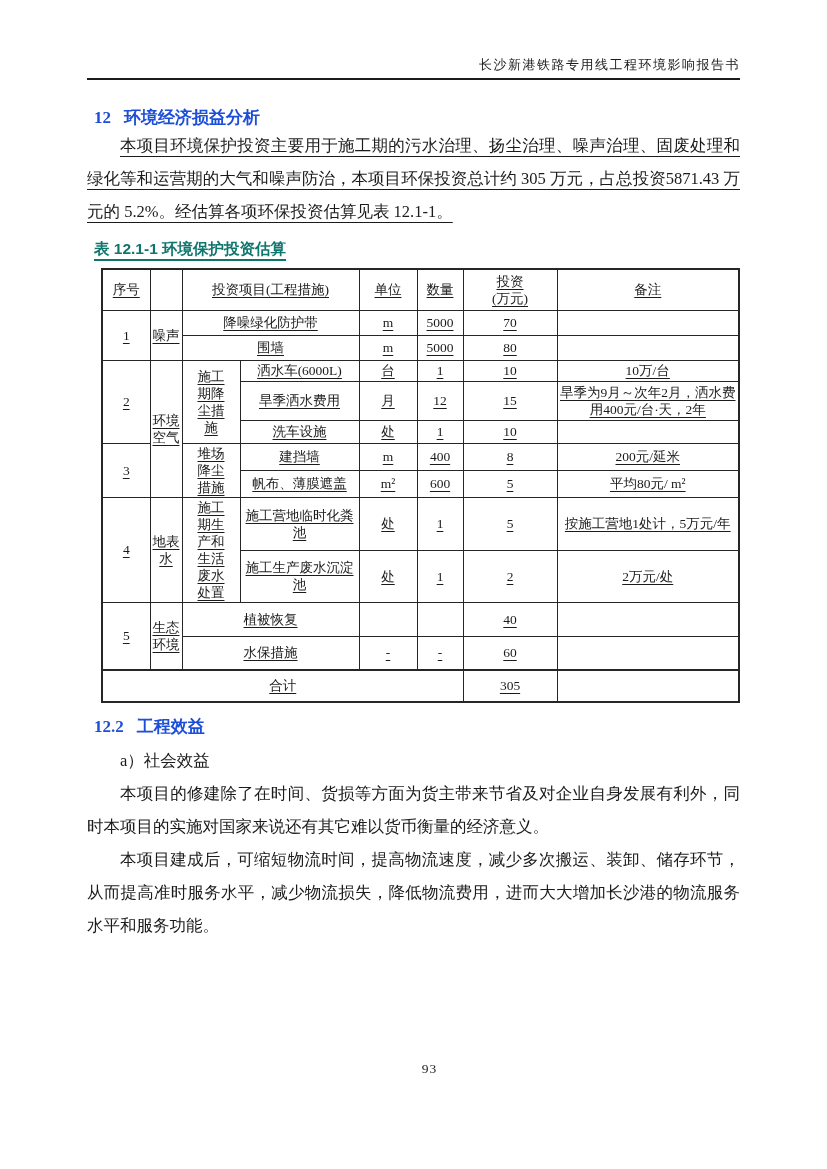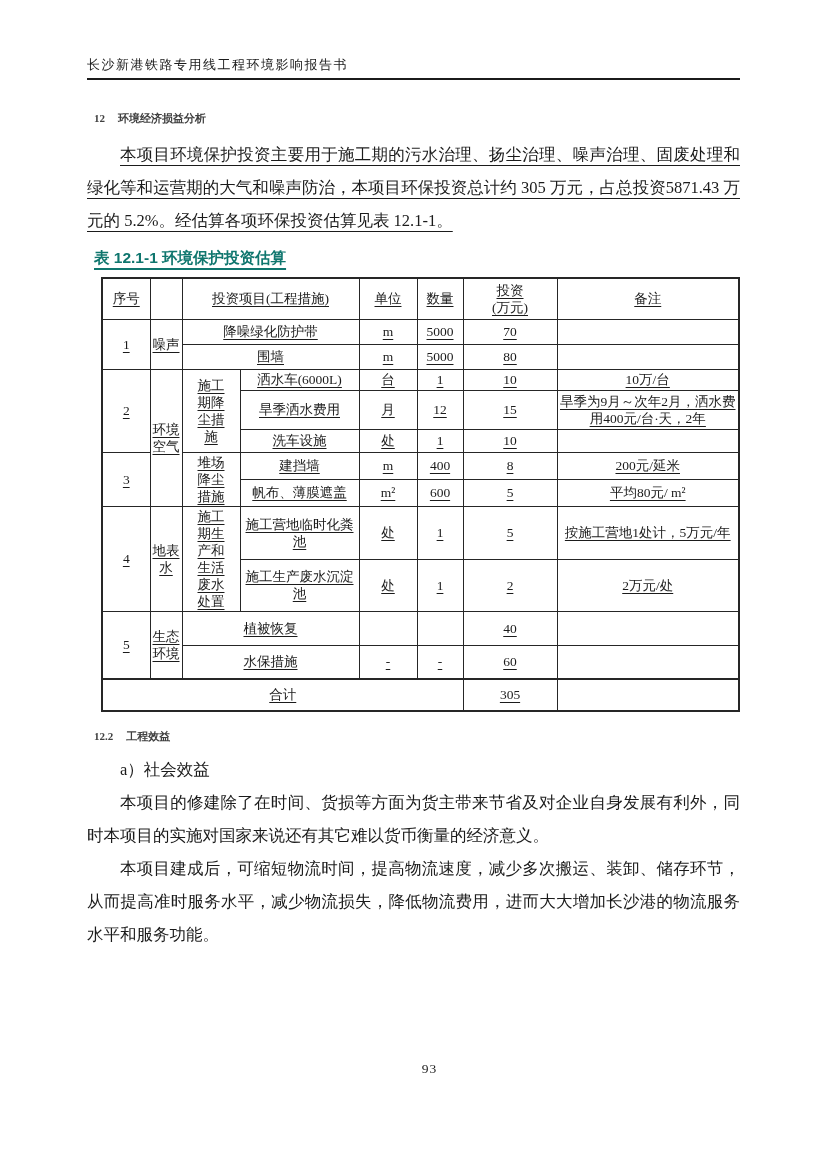--- a/index.html
+++ b/index.html
@@ -6,40 +6,40 @@
   html,body { background:#9a9a9a; }
   .page {
     position:relative; width:827px; height:1169px; margin:0 auto;
     background:#ffffff; color:#1b1b1b;
     font-family:"Liberation Serif", serif;
     overflow:hidden;
   }
   .content { margin:0 87px; width:653px; }
 
   .doc-header {
-    padding-top:57px; text-align:left;
+    padding-top:57px; text-align:right;
     font-size:13px; line-height:15px; letter-spacing:1.5px;
   }
   .header-rule { border-bottom:2px solid #1b1b1b; margin-top:6px; }
 
   h1.sec, h2.sec {
     font-family:"Liberation Sans", sans-serif; font-weight:bold;
-    font-size:11px; line-height:22px; color:#404040;
+    font-size:17px; line-height:22px; color:#1d4ed8;
   }
   h1.sec { margin:27px 0 0 7px; }
   h2.sec { margin:13px 0 0 7px; }
   .sec .num { font-family:"Liberation Serif", serif; margin-right:13px; }
   .sec .ul { text-decoration:underline; text-underline-offset:5px; text-decoration-thickness:1.5px; }
 
   .para {
     font-size:16.5px; line-height:33px; text-align:justify;
     text-indent:2em; color:#1b1b1b;
   }
   .para.ul { text-decoration:underline; text-underline-offset:5px; }
-  .para1 { margin-top:9px; }
+  .para1 { }
 
   .tbl-caption {
     margin:11px 0 0 7px;
     font-family:"Liberation Sans", sans-serif; font-weight:bold; font-size:15.5px;
     text-decoration:underline; text-underline-offset:5px; text-decoration-thickness:1.5px;
     color:#0f766e;
   }
 
   table.t {
     margin:8px 0 0 14px; width:637px;

